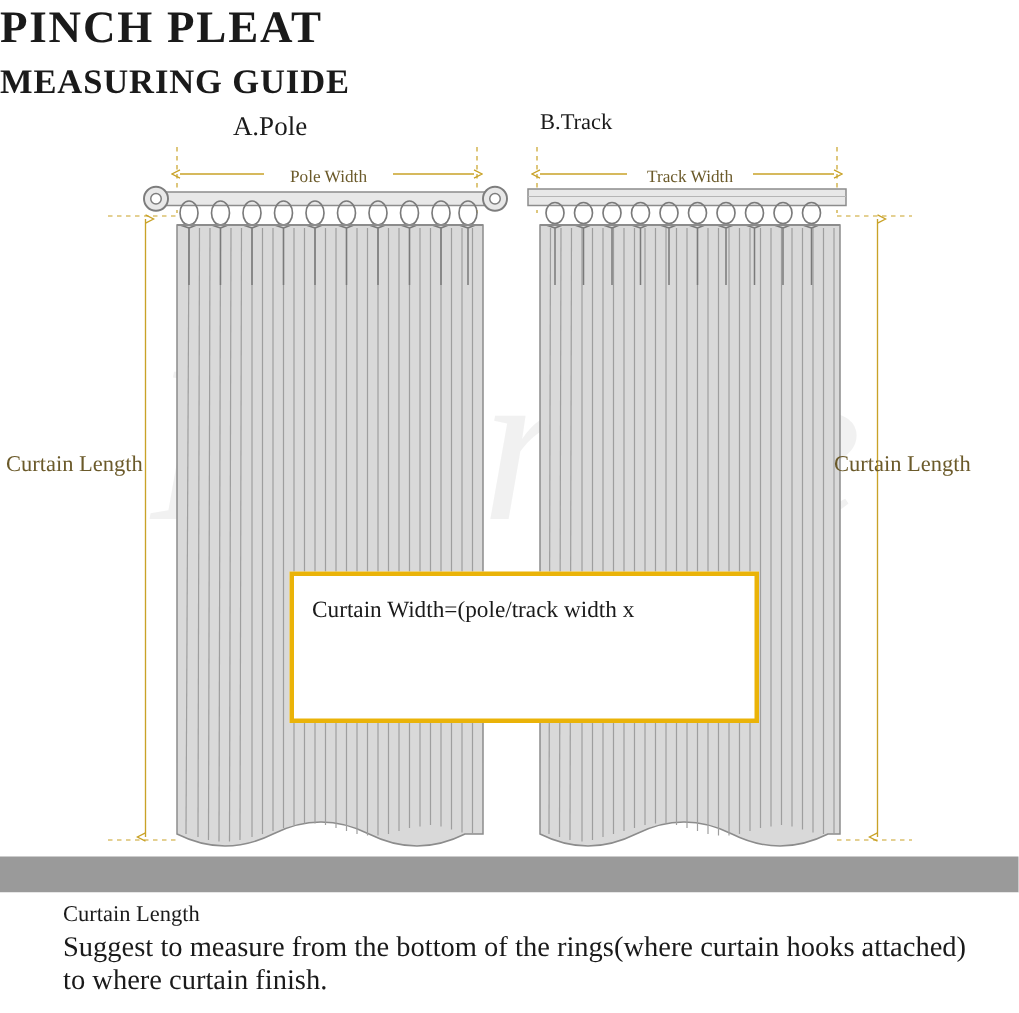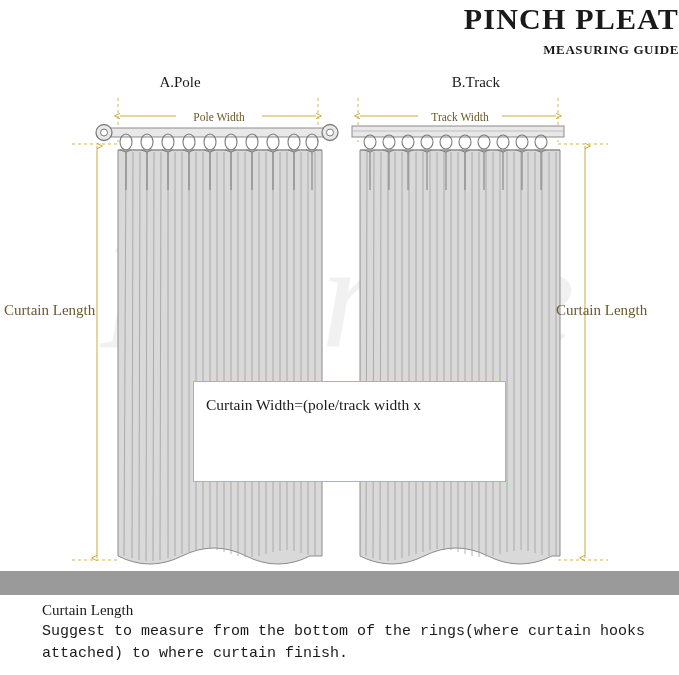--- a/index.html
+++ b/index.html
@@ -19,62 +19,62 @@
     position: absolute;
     inset: 0;
     width: 679px;
     height: 675px;
   }
   .abs { position: absolute; }
 
   
   #title {
     top: 2px; left: 0; width: 679px;
-    text-align: right;
+    text-align: left;
     font-size: 30px;
     font-weight: bold;
     letter-spacing: 1.2px;
     font-family: "Liberation Serif", serif;
   }
   #subtitle {
     top: 42px; left: 0; width: 679px;
-    text-align: right;
-    font-size: 13px;
+    text-align: left;
+    font-size: 23px;
     font-weight: bold;
     letter-spacing: 0.6px;
   }
   #label-pole {
     top: 74px; left: 110px; width: 140px;
     text-align: center;
-    font-size: 15px;
+    font-size: 18px;
   }
   #label-track {
     top: 74px; left: 360px; width: 140px;
-    text-align: right;
+    text-align: left;
     font-size: 15px;
   }
 
   
   #left-length-label {
     top: 302px; left: 4px;
     font-size: 15px;
     color: #6b5a2a;
   }
   #right-length-label {
     top: 302px; left: 556px;
     font-size: 15px;
     color: #6b5a2a;
   }
 
   
   #formula-box {
     top: 381px; left: 193px;
     width: 313px; height: 101px;
     background: #ffffff;
-    border: 1px solid #eab308;
+    border: 3px solid #eab308;
     box-sizing: border-box;
     padding: 8px 10px 0 12px;
   }
   #formula-box .line {
     font-size: 15.5px;
     line-height: 30px;
     white-space: nowrap;
   }
 
   
@@ -88,23 +88,22 @@
     width: 679px; height: 80px;
     background: #ffffff;
     padding: 4px 22px 0 42px;
     box-sizing: border-box;
   }
   #footer-title {
     font-size: 15px;
     line-height: 22px;
   }
   #footer-text {
-    font-size: 15px;
+    font-size: 19px;
     line-height: 22px;
-    font-family: Liberation Mono, monospace;
   }
 
   
   #watermark {
     top: 210px; left: 0; width: 679px;
     text-align: center;
     font-size: 150px;
     font-style: italic;
     color: rgba(190, 190, 190, 0.22);
     font-family: "Liberation Serif", serif;

